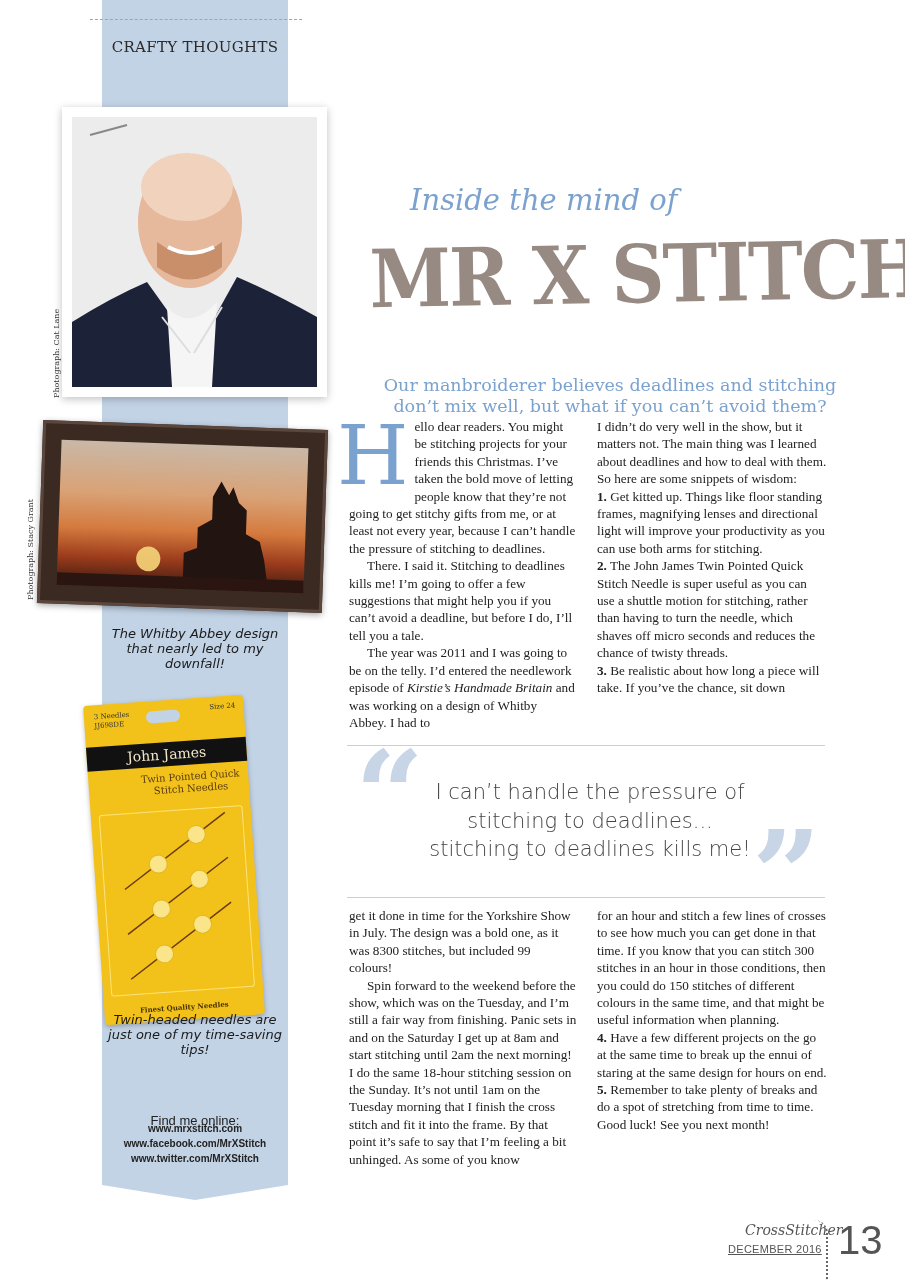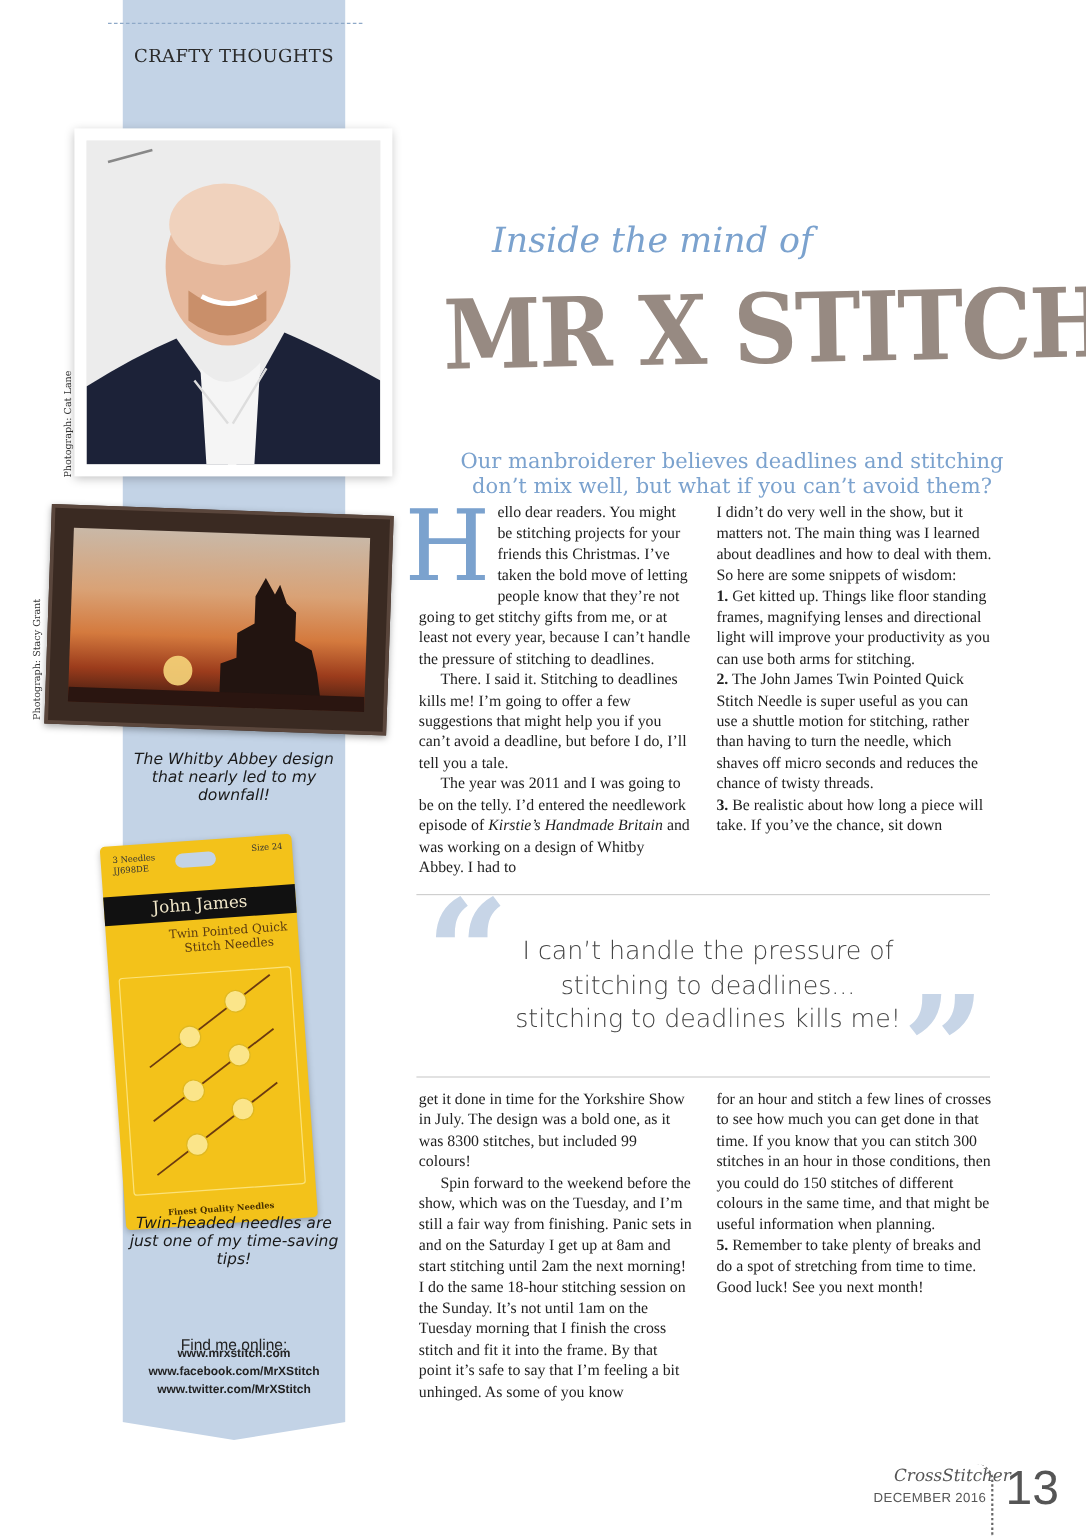--- a/index.html
+++ b/index.html
@@ -110,21 +110,21 @@
   .rule { position: absolute; left: 347px; width: 478px; height: 0; border-top: 1.5px solid #cfcfcf; }
   .q-open { position: absolute; left: 355px; top: 735px; font-family: "DejaVu Serif", serif; font-weight: bold; font-size: 120px; color: #c7d5e7; line-height: 120px; }
   .q-close { position: absolute; left: 752px; top: 815px; font-family: "DejaVu Serif", serif; font-weight: bold; font-size: 120px; color: #c7d5e7; line-height: 120px; }
   .pullquote {
     position: absolute; left: 420px; top: 778px; width: 340px; text-align: center;
     font-family: "DejaVu Sans", sans-serif; font-weight: 200; font-size: 21px; line-height: 28.5px; color: #444;
   }
 
   
   .pub { position: absolute; left: 745px; top: 1222px; font-family: "DejaVu Serif", serif; font-style: italic; font-size: 14px; color: #555; }
-  .issue { position: absolute; left: 728px; top: 1243px; font-family: "Liberation Sans", sans-serif; font-size: 11px; color: #555; letter-spacing: 0.3px; }
+  .issue { position: absolute; left: 728px; top: 1243px; font-family: "Liberation Sans", sans-serif; font-size: 11px; color: #555; letter-spacing: 0.3px; text-decoration: underline; }
   .dotted-arc { position: absolute; left: 814px; top: 1220px; width: 14px; height: 62px; border-right: 2px dotted #666; border-radius: 0 40px 0 0; }
   .pagenum { position: absolute; left: 838px; top: 1218px; font-family: "Liberation Sans", sans-serif; font-size: 40px; color: #555; }
 </style>
 </head>
 <body>
 
 <div class="band"></div>
 <div class="dash-line"></div>
 <div class="section-label">CRAFTY THOUGHTS</div>
 
@@ -219,20 +219,21 @@
 <div class="q-close">”</div>
 <div class="rule" style="top:897px;"></div>
 
 <div class="col col3">
   <p>get it done in time for the Yorkshire Show in July. The design was a bold one, as it was 8300 stitches, but included 99 colours!</p>
   <p class="ind">Spin forward to the weekend before the show, which was on the Tuesday, and I’m still a fair way from finishing. Panic sets in and on the Saturday I get up at 8am and start stitching until 2am the next morning! I do the same 18-hour stitching session on the Sunday. It’s not until 1am on the Tuesday morning that I finish the cross stitch and fit it into the frame. By that point it’s safe to say that I’m feeling a bit unhinged. As some of you know</p>
 </div>
 
 <div class="col col4">
   <p>for an hour and stitch a few lines of crosses to see how much you can get done in that time. If you know that you can stitch 300 stitches in an hour in those conditions, then you could do 150 stitches of different colours in the same time, and that might be useful information when planning.</p>
+  <p><b>4.</b><span> Have a few different projects on the go at the same time to break up the ennui of staring at the same design for hours on end.</span></p>
   <p><b>5.</b><span> Remember to take plenty of breaks and do a spot of stretching from time to time.</span></p>
   <p>Good luck! See you next month!</p>
 </div>
 
 <div class="pub">CrossStitcher</div>
 <div class="issue">DECEMBER 2016</div>
 <div class="dotted-arc"></div>
 <div class="pagenum">13</div>
 
 </body></html>

